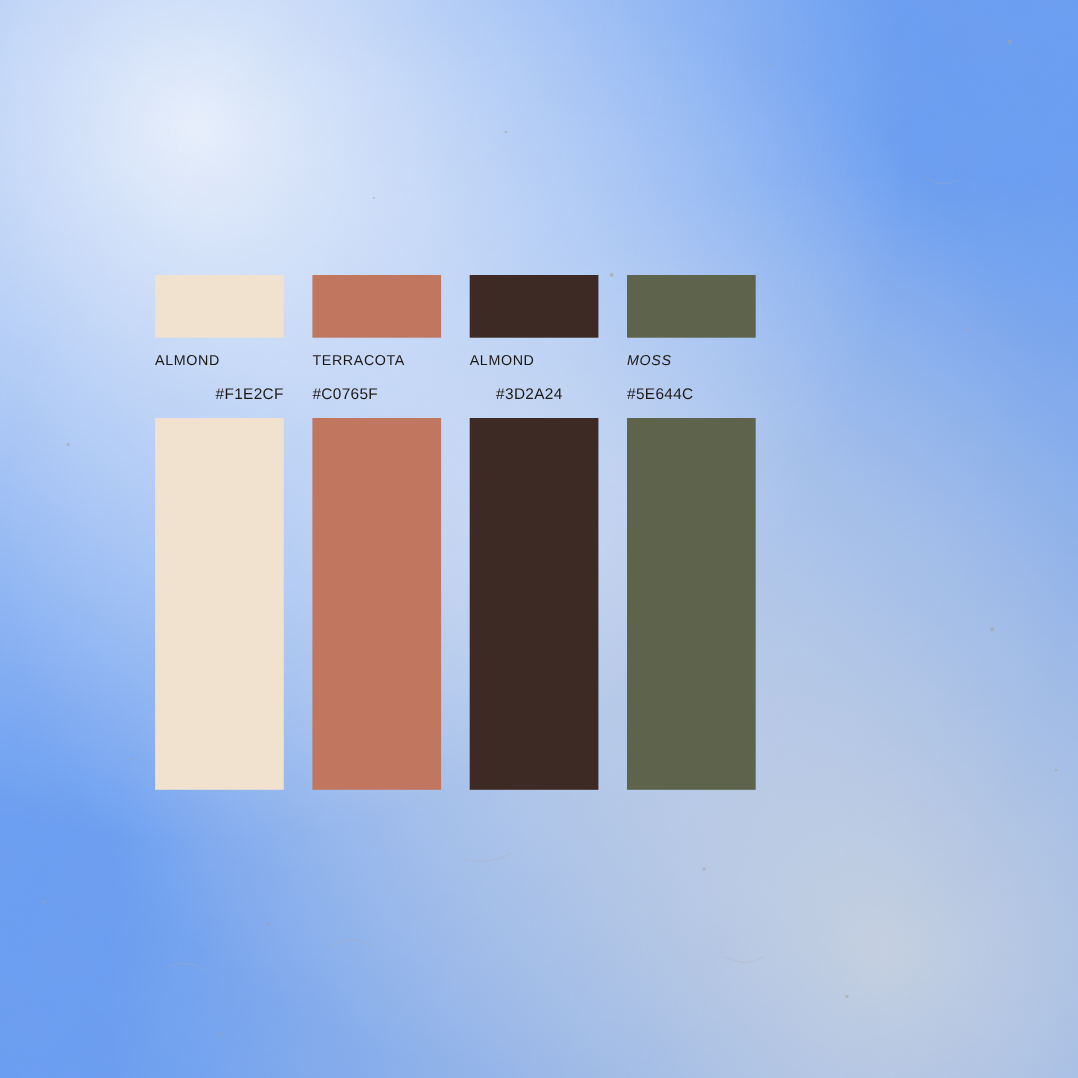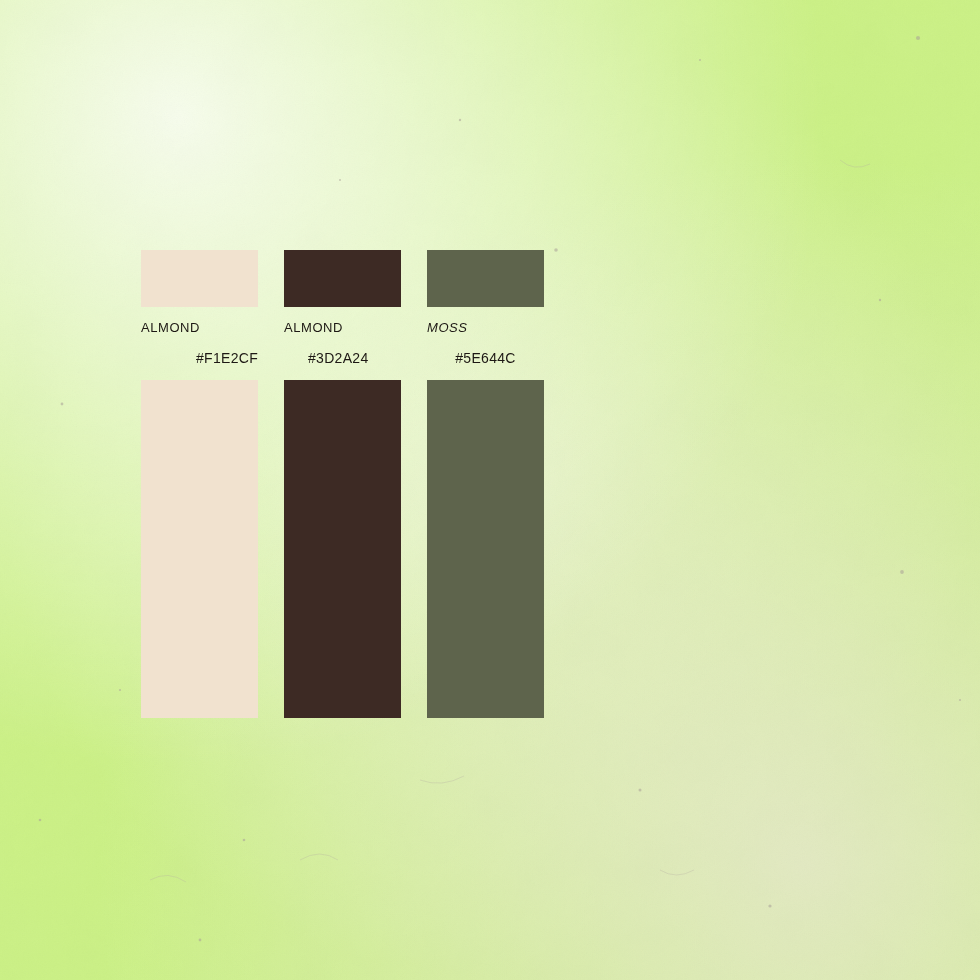--- a/index.html
+++ b/index.html
@@ -82,21 +82,21 @@
   }
   .chip-bar {
     margin-top: 13px;
     width: 117px;
     height: 338px;
   }
 </style>
 </head>
 <body style="background-color: rgb(248, 245, 239);">
 
-<div class="canvas" style="background-color: #bef264;">
+<div class="canvas" style="background-color: #3b82f6;">
 
   <div class="paper-grain"></div>
 
   <svg class="paper-fibers" width="980" height="980" viewBox="0 0 980 980" xmlns="http://www.w3.org/2000/svg">
     <defs>
       <filter id="fiberNoise" x="0" y="0" width="100%" height="100%">
         <feTurbulence type="fractalNoise" baseFrequency="0.9" numOctaves="4" seed="7" result="n"></feTurbulence>
         <feColorMatrix type="saturate" values="0" in="n" result="g"></feColorMatrix>
         <feComponentTransfer in="g" result="c">
           <feFuncA type="linear" slope="0.09" intercept="0"></feFuncA>
@@ -143,30 +143,36 @@
 
   <div class="palette">
 
     <div class="swatch-col">
       <div class="chip-top" style="background-color: rgb(241, 226, 207);"></div>
       <div class="chip-name" style="color: rgb(29, 24, 20);">ALMOND</div>
       <div class="chip-hex" style="color: rgb(29, 24, 20); text-align: right;">#F1E2CF</div>
       <div class="chip-bar" style="background-color: rgb(241, 226, 207);"></div>
     </div>
 
+    <div class="swatch-col">
+      <div class="chip-top" style="background-color: rgb(192, 118, 95);"></div>
+      <div class="chip-name" style="color: rgb(29, 24, 20);">TERRACOTA</div>
+      <div class="chip-hex" style="color: rgb(29, 24, 20);">#C0765F</div>
+      <div class="chip-bar" style="background-color: rgb(192, 118, 95);"></div>
+    </div>
 
     <div class="swatch-col">
       <div class="chip-top" style="background-color: rgb(61, 42, 36);"></div>
       <div class="chip-name" style="color: rgb(29, 24, 20);">ALMOND</div>
       <div class="chip-hex" style="color: rgb(29, 24, 20); margin-left: 24px;">#3D2A24</div>
       <div class="chip-bar" style="background-color: rgb(61, 42, 36);"></div>
     </div>
 
     <div class="swatch-col">
       <div class="chip-top" style="background-color: rgb(94, 100, 76);"></div>
       <div class="chip-name" style="color: rgb(29, 24, 20); font-style: italic;">MOSS</div>
-      <div class="chip-hex" style="color: rgb(29, 24, 20); text-align: center;">#5E644C</div>
+      <div class="chip-hex" style="color: rgb(29, 24, 20);">#5E644C</div>
       <div class="chip-bar" style="background-color: rgb(94, 100, 76);"></div>
     </div>
 
 
   </div>
 </div>
 
 </body></html>

